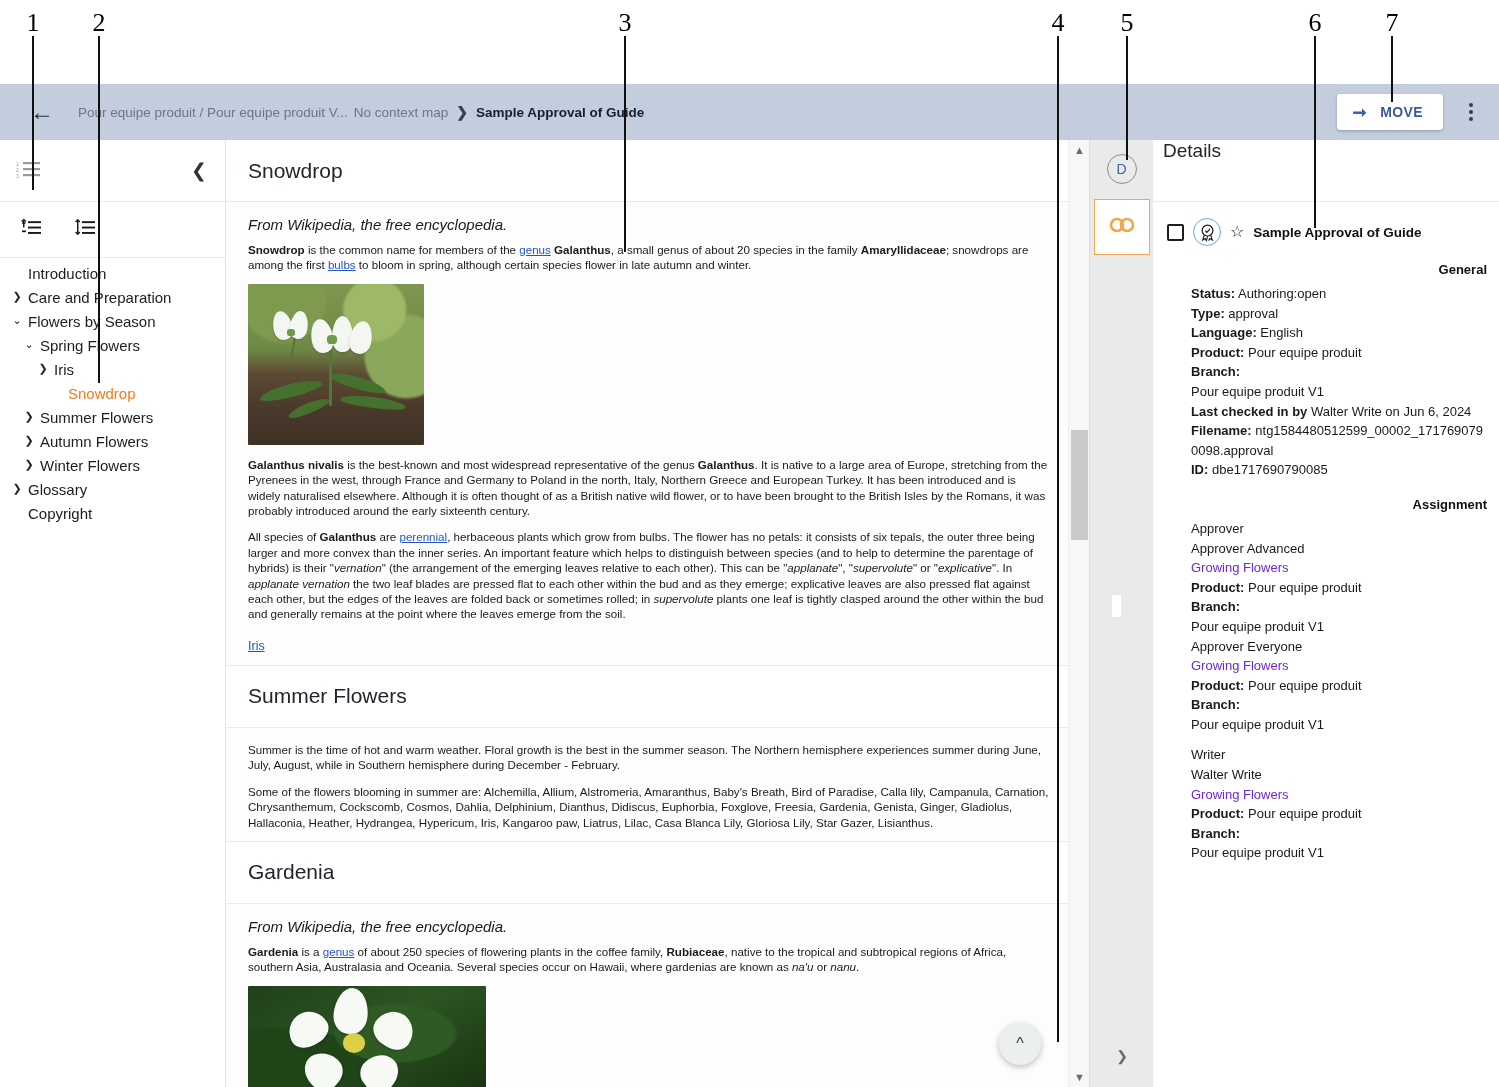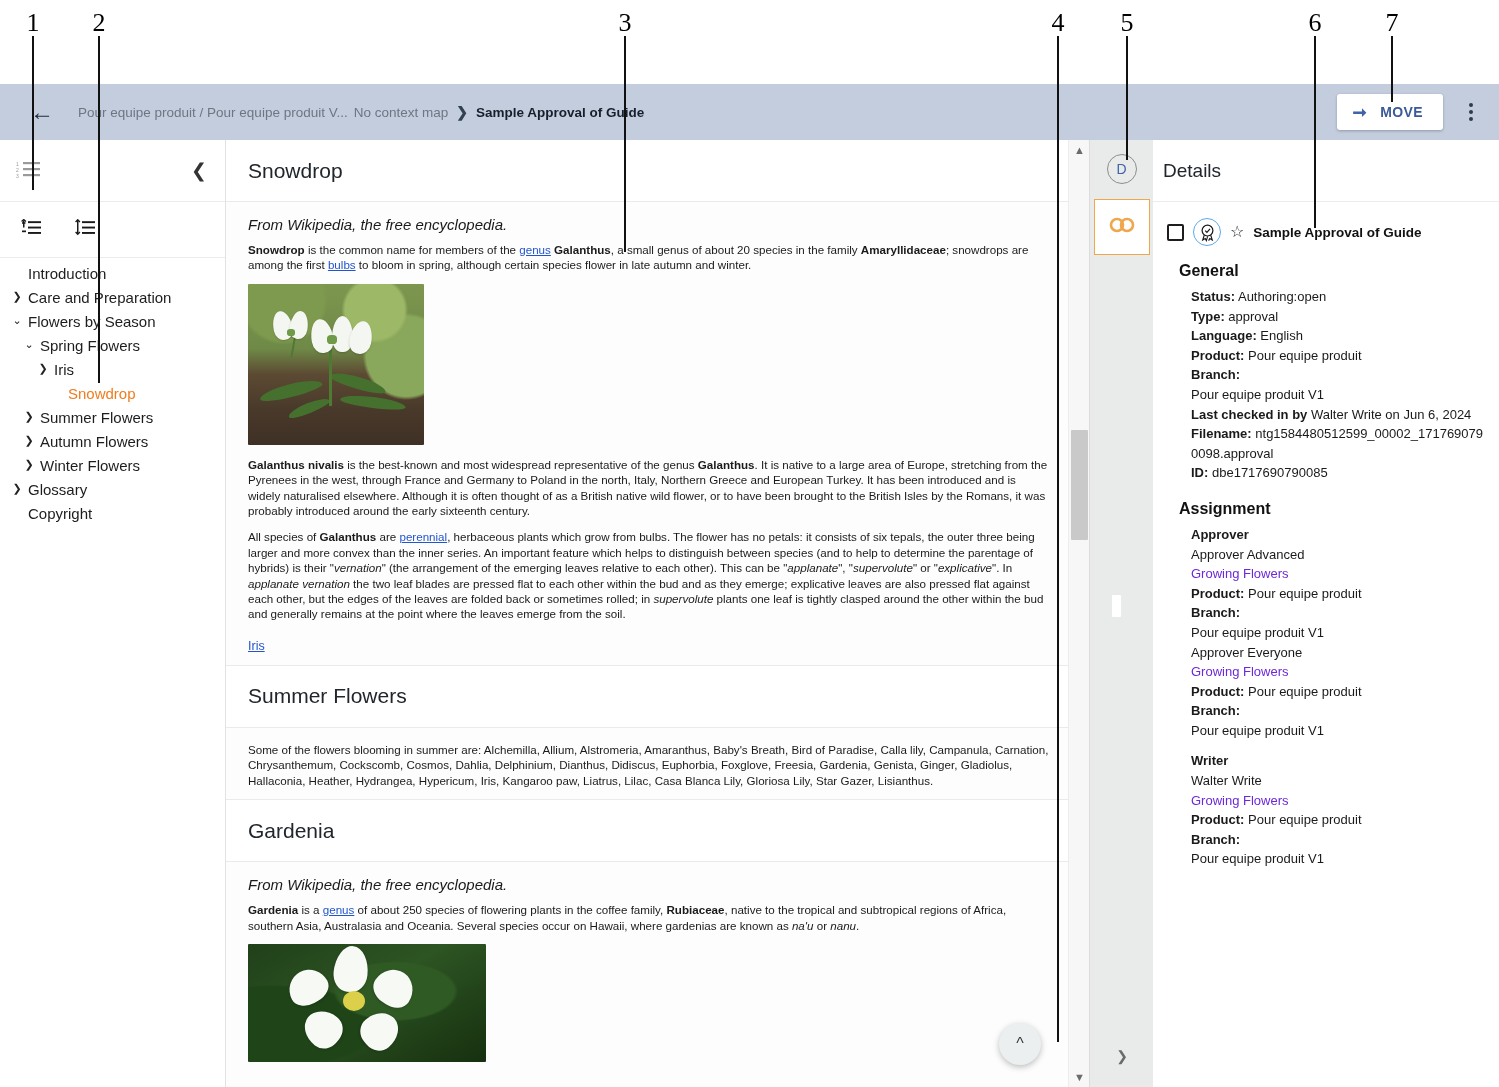--- a/index.html
+++ b/index.html
@@ -171,39 +171,39 @@
   }
   .rail-expand {
     position:absolute; left:0; bottom:18px; width:64px; height:26px;
     display:flex; align-items:center; justify-content:center;
     color:#6b6b6b; font-size:14px; cursor:pointer;
   }
 
   
   .details { width:346px; background:#fff; display:flex; flex-direction:column; }
   .details-head {
-    height:62px; display:flex; align-items:center; padding-left:10px;
+    height:62px; display:flex; padding-left:10px;
     border-bottom:1px solid #ececec;
   }
   .details-title { font-size:19px; color:#20262c; }
   .details-body { padding:16px 12px 0 14px; overflow:hidden; }
   .d-row1 { display:flex; align-items:center; gap:9px; margin-bottom:16px; }
   .chk { width:17px; height:17px; border:2px solid #1d1d1d; border-radius:2px; cursor:pointer; flex:none; }
   .badge-circ {
     width:28px; height:28px; border-radius:50%; border:1.6px solid #5ea9e8;
     display:flex; align-items:center; justify-content:center; flex:none;
   }
   .star { font-size:16px; color:#1d1d1d; line-height:1; cursor:pointer; flex:none; }
   .d-doc-title { font-size:13.5px; font-weight:bold; color:#111; white-space:nowrap; }
 
-  .sec-h { font-size:16px; font-weight:bold; color:#111; margin:6px 0 7px 12px; }
+  .sec-h { font-size:13px; font-weight:bold; color:#111; margin:6px 0 7px 12px;text-align:right; }
   .kv { font-size:13px; color:#1a1a1a; line-height:19.6px; margin-left:24px; }
   .kv b { font-weight:bold; }
   .kv .link { color:#6d28d9; }
-  .kv .sub-h { font-weight:bold; }
+  .kv .sub-h { font-weight:normal; }
   .gap { height:11px; }
 </style>
 </head>
 <body>
 
 <div id="callouts">
     <div class="callout-num" style="left: 33px; top: 8px;">1</div>
     <div class="callout-line" style="left: 33px; top: 36px; height: 154px;"></div>
     <div class="callout-num" style="left: 99px; top: 8px;">2</div>
     <div class="callout-line" style="left: 99px; top: 36px; height: 347px;"></div>
@@ -367,20 +367,21 @@
           </p>
 
           <a class="blocklink" href="#">Iris</a>
         </div>
 
         <div class="sect-divider"></div>
         <div class="doc-title-bar">
           <div class="doc-title">Summer Flowers</div>
         </div>
         <div class="doc-body">
+          <p class="para">Summer is the time of hot and warm weather. Floral growth is the best in the summer season. The Northern hemisphere experiences summer during June, July, August, while in Southern hemisphere during December - February.</p>
           <p class="para">Some of the flowers blooming in summer are: Alchemilla, Allium, Alstromeria, Amaranthus, Baby's Breath, Bird of Paradise, Calla lily, Campanula, Carnation, Chrysanthemum, Cockscomb, Cosmos, Dahlia, Delphinium, Dianthus, Didiscus, Euphorbia, Foxglove, Freesia, Gardenia, Genista, Ginger, Gladiolus, Hallaconia, Heather, Hydrangea, Hypericum, Iris, Kangaroo paw, Liatrus, Lilac, Casa Blanca Lily, Gloriosa Lily, Star Gazer, Lisianthus.</p>
         </div>
 
         <div class="sect-divider"></div>
         <div class="doc-title-bar">
           <div class="doc-title">Gardenia</div>
         </div>
         <div class="doc-body">
           <div class="src-note">From Wikipedia, the free encyclopedia.</div>
           <p class="para">

